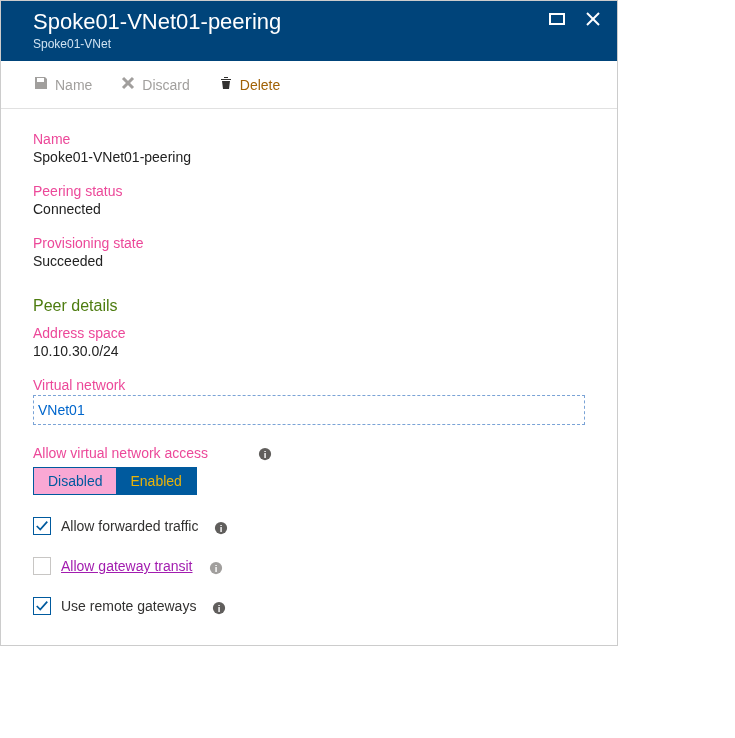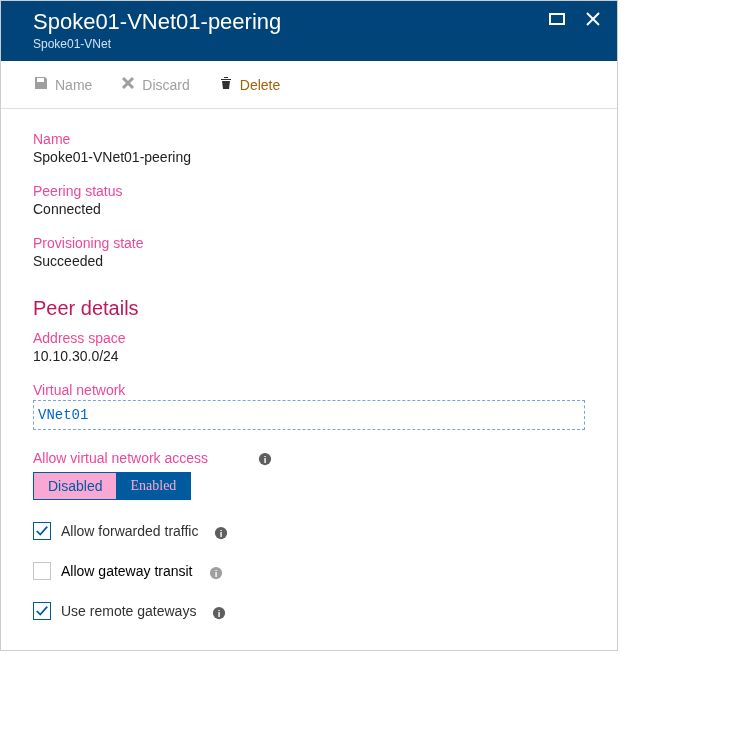--- a/index.html
+++ b/index.html
@@ -11,34 +11,34 @@
   .header .win-icons { position:absolute; top:10px; right:16px; display:flex; gap:20px; }
   .header .win-icons svg { width:16px; height:16px; }
   .toolbar { background:#fff; padding:14px 32px; border-bottom:1px solid #e1e1e1; display:flex; gap:28px; }
   .tool-btn { display:flex; align-items:center; gap:6px; color:#a16207; cursor:pointer; }
   .tool-btn.disabled { color:#a19f9d; cursor:default; }
   .tool-btn svg { width:16px; height:16px; }
   .body { padding:20px 32px 30px 32px; }
   .label { color:#ec4899; margin-top:2px; }
   .value { color:#222; margin-top:2px; }
   .group { margin-bottom:18px; }
-  .section-title { font-size:20px; font-weight:400; margin-top:28px; margin-bottom:10px; color:#be185d; }
-  .link-box { border:1px dashed #7aa3d6; padding:6px 4px; color:#0066cc; margin-top:2px;font-family:Liberation Mono, monospace; }
+  .section-title { font-size:16px; font-weight:400; margin-top:28px; margin-bottom:10px; color:#4d7c0f; }
+  .link-box { border:1px dashed #7aa3d6; padding:6px 4px; color:#0066cc; margin-top:2px; }
   .toggle { display:flex; margin-top:6px; border:1px solid #005a9e; width:max-content; }
   .toggle .opt { padding:5px 14px; cursor:pointer; }
   .toggle .opt.inactive { color:#005a9e; background:#f9a8d4; }
-  .toggle .opt.active { background:#005a9e; color:#f9a8d4;font-family:Liberation Serif, serif; }
+  .toggle .opt.active { background:#005a9e; color:#eab308; }
   .check-row { display:flex; align-items:center; gap:10px; margin-top:22px; }
   .chk { width:18px; height:18px; border:1px solid #666; display:flex; align-items:center; justify-content:center; }
   .chk.checked { border-color:#005a9e; }
   .chk svg { width:14px; height:14px; display:none; }
   .chk.checked svg { display:block; }
   .chk-label { color:#323130; }
   .check-row.disabled .chk { border-color:#c8c6c4; }
-  .check-row.disabled .chk-label { color:#000000; }
+  .check-row.disabled .chk-label { color:#a21caf;text-decoration:underline; }
   .info-icon { width:14px; height:14px; border-radius:50%; display:inline-flex; align-items:center; justify-content:center; color:#605e5c; margin-left:6px; position:relative; top:2px; }
   .info-icon svg { width:14px; height:14px; }
   .row-label { display:flex; align-items:center;gap:44px; }
 </style>
 </head>
 <body>
 
 <div class="blade">
 
   <div class="header">

